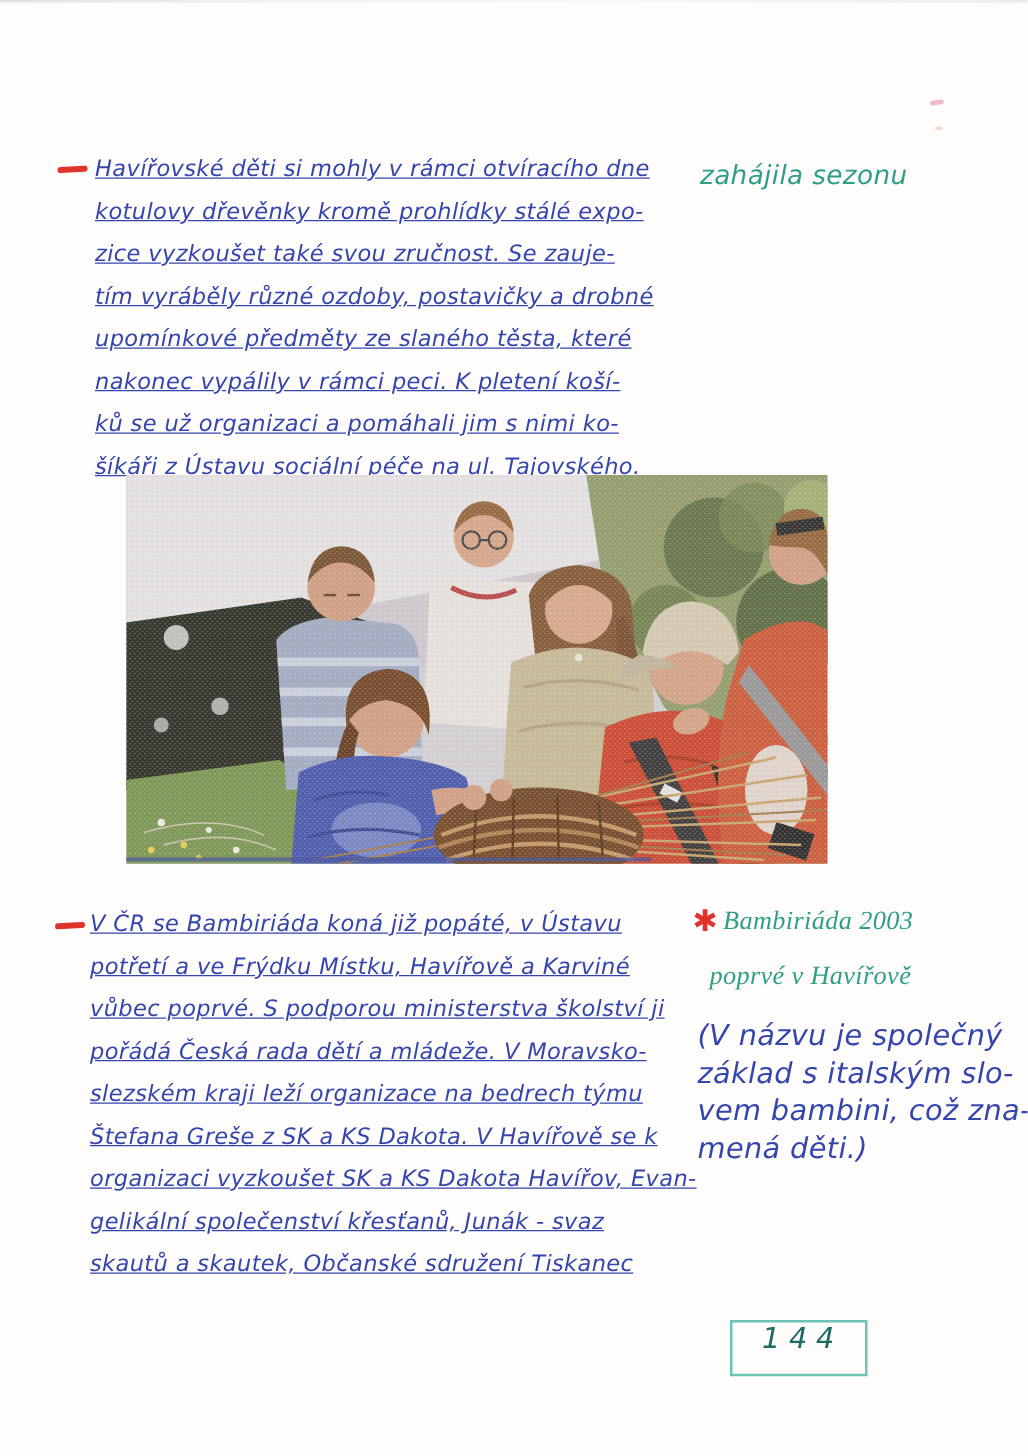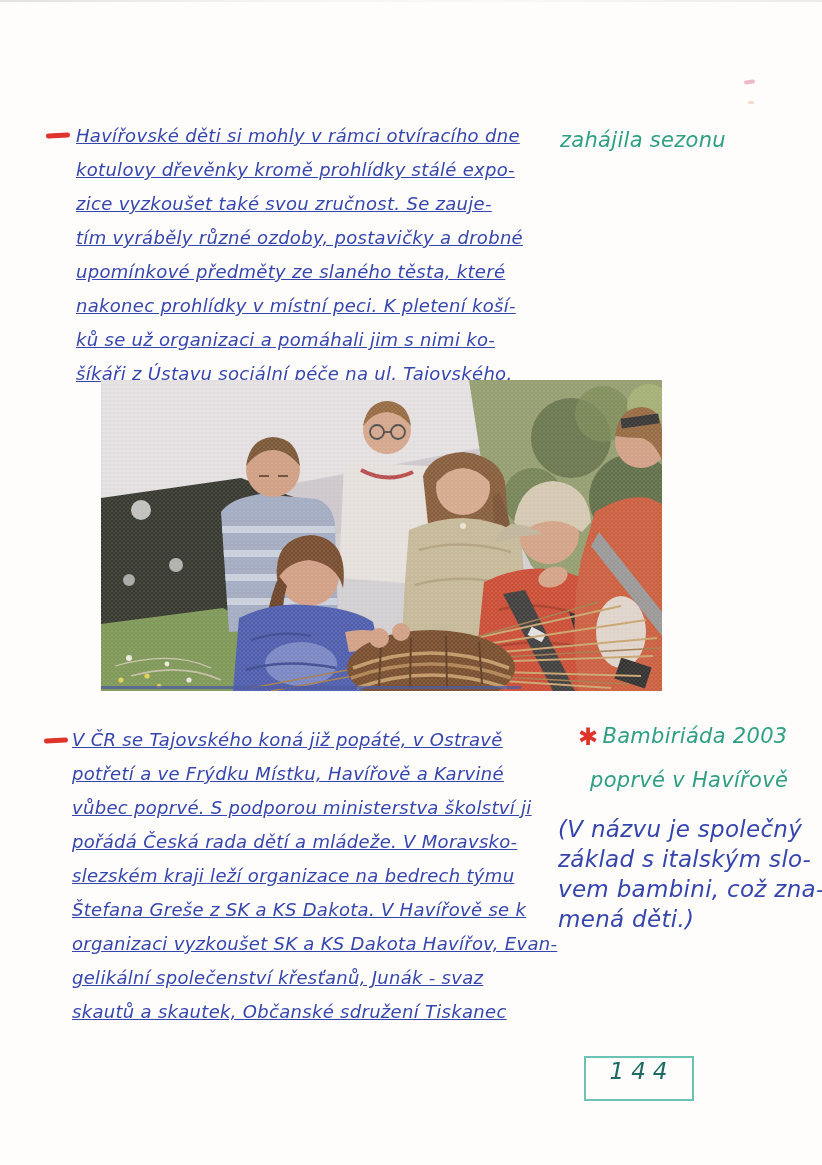--- a/index.html
+++ b/index.html
@@ -23,21 +23,21 @@
 
   .red-dash{position:absolute;width:24px;height:5px;background:#e0332b;border-radius:3px;transform:rotate(-3deg);}
   .red-dash.d1{left:46px;top:133px;}
   .red-dash.d2{left:44px;top:738px;}
 
   .side-heading{position:absolute;color:#2f9f84;font-size:21px;}
   .side-heading .hline{height:44px;line-height:44px;white-space:nowrap;}
   .side-heading .asterisk{color:#e0332b;font-size:24px;font-style:normal;margin-right:4px;vertical-align:-2px;}
   .side-heading .hline + .hline{padding-left:12px;text-align:center;}
   .sh1{left:560px;top:118px;}
-  .sh2{left:578px;top:714px;}
+  .sh2{left:554px;top:714px;font-family:Liberation Serif, serif;}
 
   .side-note{position:absolute;left:558px;top:814px;color:#3545ae;font-size:23px;}
   .side-note .nline{height:30px;line-height:30px;white-space:nowrap;}
 
   .photo{position:absolute;left:101px;top:380px;width:561px;height:311px;background:#d8d5d8;}
   .photo svg{display:block;width:561px;height:311px;filter:saturate(.92) contrast(.96);}
 
   .page-number-box{position:absolute;left:584px;top:1056px;width:110px;height:45px;
     border:2px solid #6cc2b4;box-sizing:border-box;display:flex;justify-content:center;}
   .page-number-box .num{color:#1f6b63;font-size:23px;font-style:italic;letter-spacing:7px;padding-left:6px;}
@@ -51,21 +51,21 @@
   <div class="scan-speck"></div>
   <div class="scan-speck2"></div>
 
   <div class="red-dash d1"></div>
   <div class="para para1 hw">
     <div class="hw-line">Havířovské děti si mohly v rámci otvíracího dne</div>
     <div class="hw-line">kotulovy dřevěnky kromě prohlídky stálé expo-</div>
     <div class="hw-line">zice vyzkoušet také svou zručnost. Se zauje-</div>
     <div class="hw-line">tím vyráběly různé ozdoby, postavičky a drobné</div>
     <div class="hw-line">upomínkové předměty ze slaného těsta, které</div>
-    <div class="hw-line">nakonec prohlídky v místní peci. K pletení koší-</div>
+    <div class="hw-line">nakonec vypálily v rámci peci. K pletení koší-</div>
     <div class="hw-line">ků se už organizaci a pomáhali jim s nimi ko-</div>
     <div class="hw-line">šíkáři z Ústavu sociální péče na ul. Tajovského.</div>
   </div>
 
   <div class="side-heading sh1 hw">
     <div class="hline">zahájila sezonu</div>
   </div>
 
   <figure class="photo" style="margin:0">
     <svg viewBox="0 0 561 311" xmlns="http://www.w3.org/2000/svg">
@@ -216,21 +216,21 @@
         <circle cx="300" cy="252" r="9" fill="#d9a183"></circle>
       </g>
 
       <rect x="0" y="0" width="561" height="311" fill="url(#halftone)"></rect>
       <rect x="0" y="306" width="420" height="3" fill="#4a5aa8" opacity=".75"></rect>
     </svg>
   </figure>
 
   <div class="red-dash d2"></div>
   <div class="para para2 hw">
-    <div class="hw-line">V ČR se Tajovského koná již popáté, v Ostravě</div>
+    <div class="hw-line">V ČR se Bambiriáda koná již popáté, v Ústavu</div>
     <div class="hw-line">potřetí a ve Frýdku Místku, Havířově a Karviné</div>
     <div class="hw-line">vůbec poprvé. S podporou ministerstva školství ji</div>
     <div class="hw-line">pořádá Česká rada dětí a mládeže. V Moravsko-</div>
     <div class="hw-line">slezském kraji leží organizace na bedrech týmu</div>
     <div class="hw-line">Štefana Greše z SK a KS Dakota. V Havířově se k</div>
     <div class="hw-line">organizaci vyzkoušet SK a KS Dakota Havířov, Evan-</div>
     <div class="hw-line">gelikální společenství křesťanů, Junák - svaz</div>
     <div class="hw-line">skautů a skautek, Občanské sdružení Tiskanec</div>
   </div>
 

